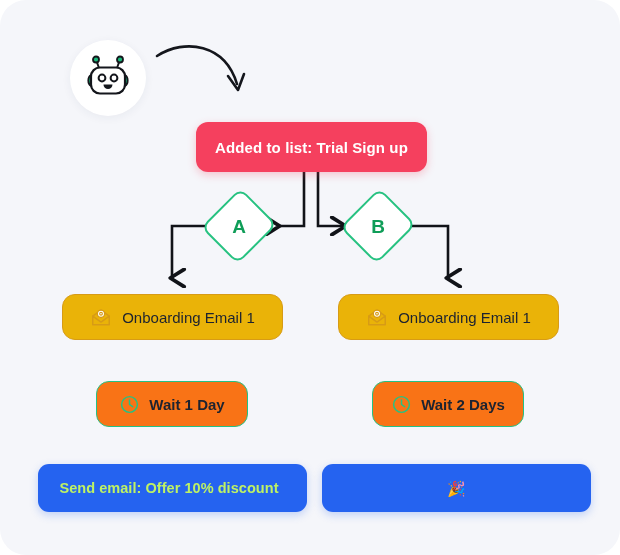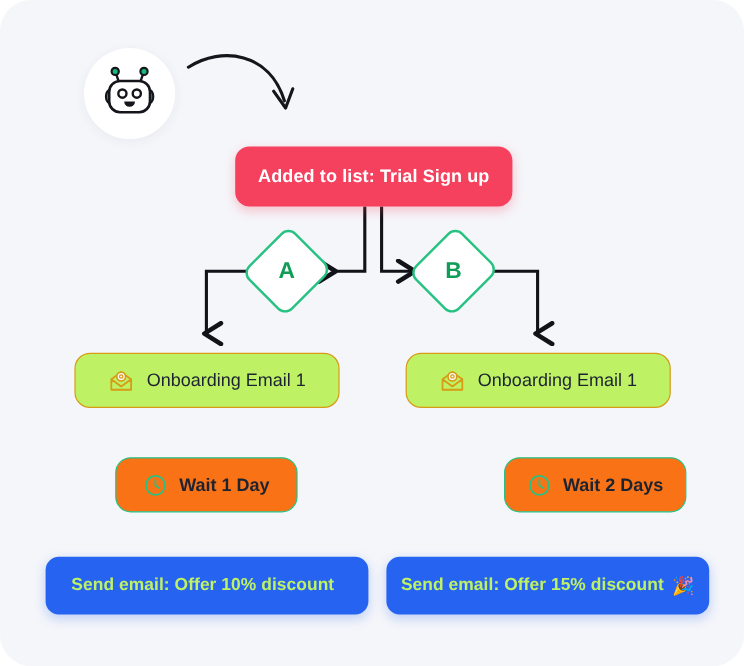--- a/index.html
+++ b/index.html
@@ -94,21 +94,21 @@
   }
   .diamond-label {
     position: absolute;
     color: #0f9d58;
     font-size: 19px;
     font-weight: bold;
     line-height: 1;
   }
 
   .node-email {
-    background: #bef264;
+    background: #eab308;
     border: 1.6px solid #d79b16;
     border-radius: 13px;
     color: #1d2330;
     font-size: 15px;
     gap: 10px;
     padding: 0 14px;
   }
 
   .node-wait {
     background: #f97316;
@@ -250,33 +250,32 @@
   <div class="node node-wait" style="left:96px; top:381px; width:152px; height:46px;">
     <span class="icon">
       <svg width="21" height="21" viewBox="0 0 24 24">
         <circle cx="12" cy="12" r="9" fill="none" stroke="#24c285" stroke-width="1.7"></circle>
         <path d="M12 6.8 L12 12 L15.6 14.4" fill="none" stroke="#24c285" stroke-width="1.7" stroke-linecap="round" stroke-linejoin="round"></path>
       </svg>
     </span>
     <span class="label-text">Wait 1 Day</span>
   </div>
 
-  <div class="node node-wait" style="left:372px; top:381px; width:152px; height:46px;margin-left:48px;">
+  <div class="node node-wait" style="left:372px; top:381px; width:152px; height:46px;">
     <span class="icon">
       <svg width="21" height="21" viewBox="0 0 24 24">
         <circle cx="12" cy="12" r="9" fill="none" stroke="#24c285" stroke-width="1.7"></circle>
         <path d="M12 6.8 L12 12 L15.6 14.4" fill="none" stroke="#24c285" stroke-width="1.7" stroke-linecap="round" stroke-linejoin="round"></path>
       </svg>
     </span>
     <span class="label-text">Wait 2 Days</span>
   </div>
 
   <div class="node node-blue" style="left:38px; top:464px; width:269px; height:48px;">
     <span class="label-text">Send email: Offer 10% discount</span>
     <span class="emoji"></span>
   </div>
 
   <div class="node node-blue" style="left:322px; top:464px; width:269px; height:48px;">
-    <span class="label-text">Send email: Offer 15% discount</span>
     <span class="emoji">🎉</span>
   </div>
 
 </div>
 
 </body></html>

